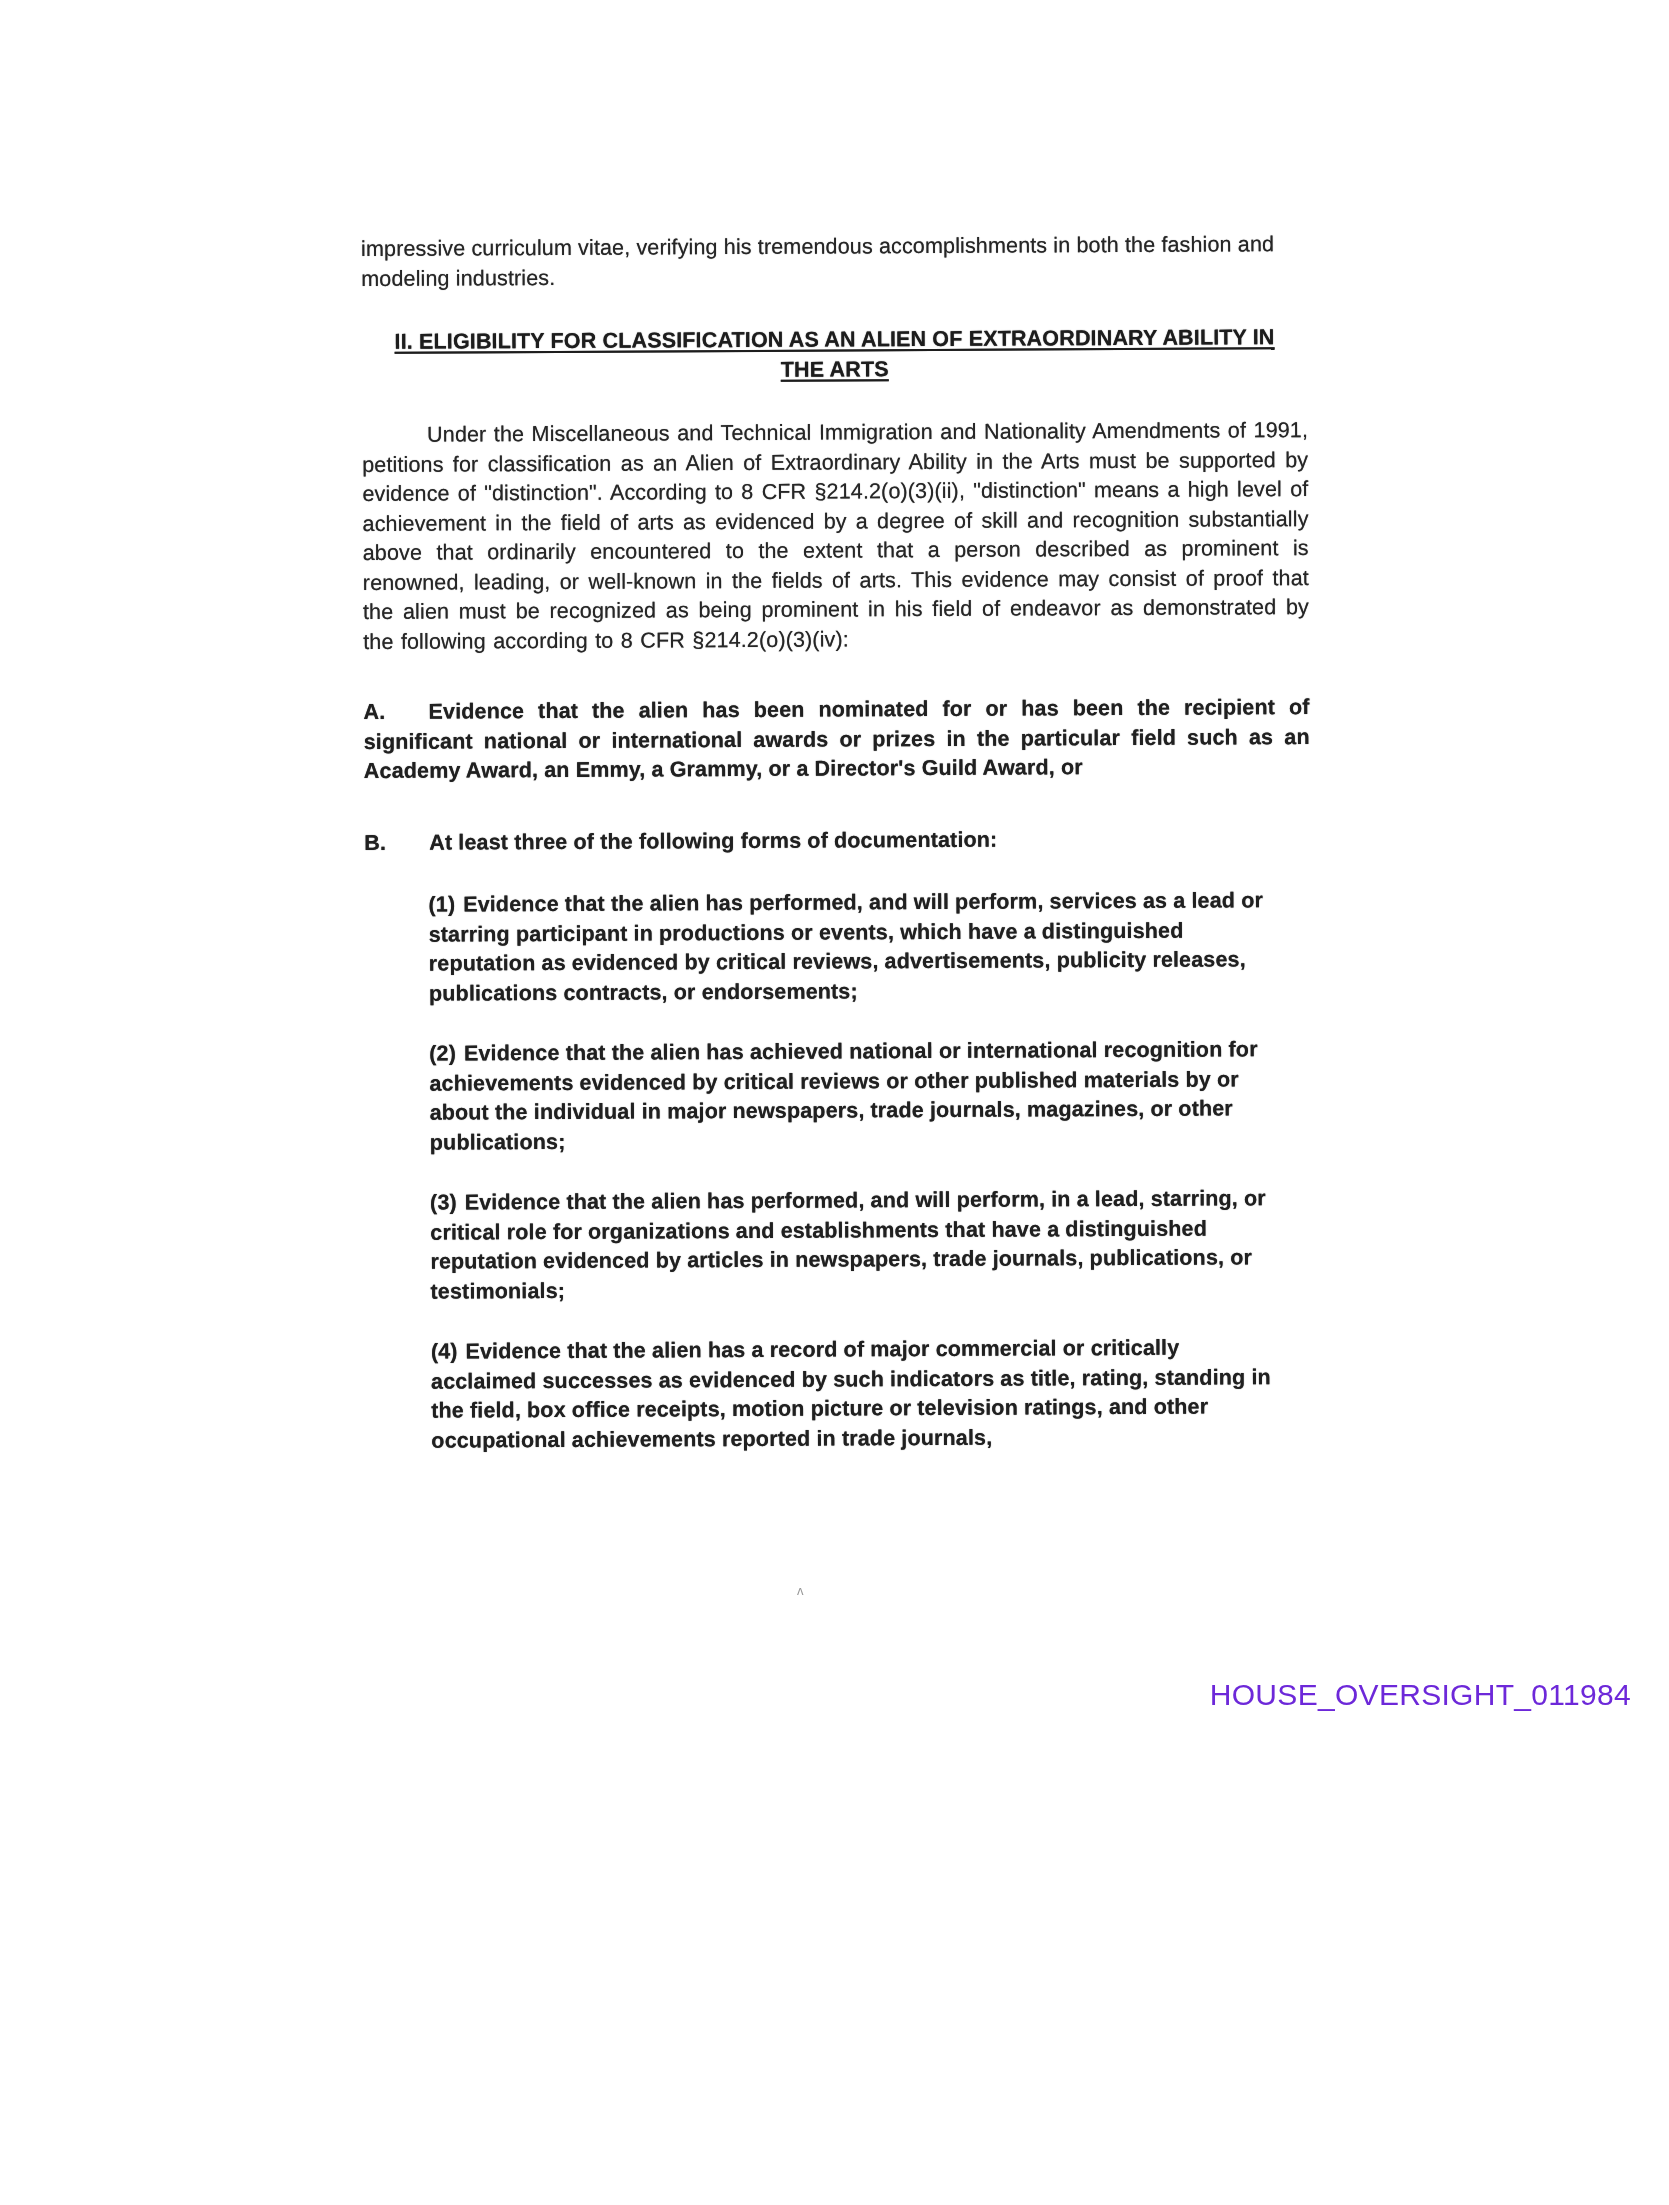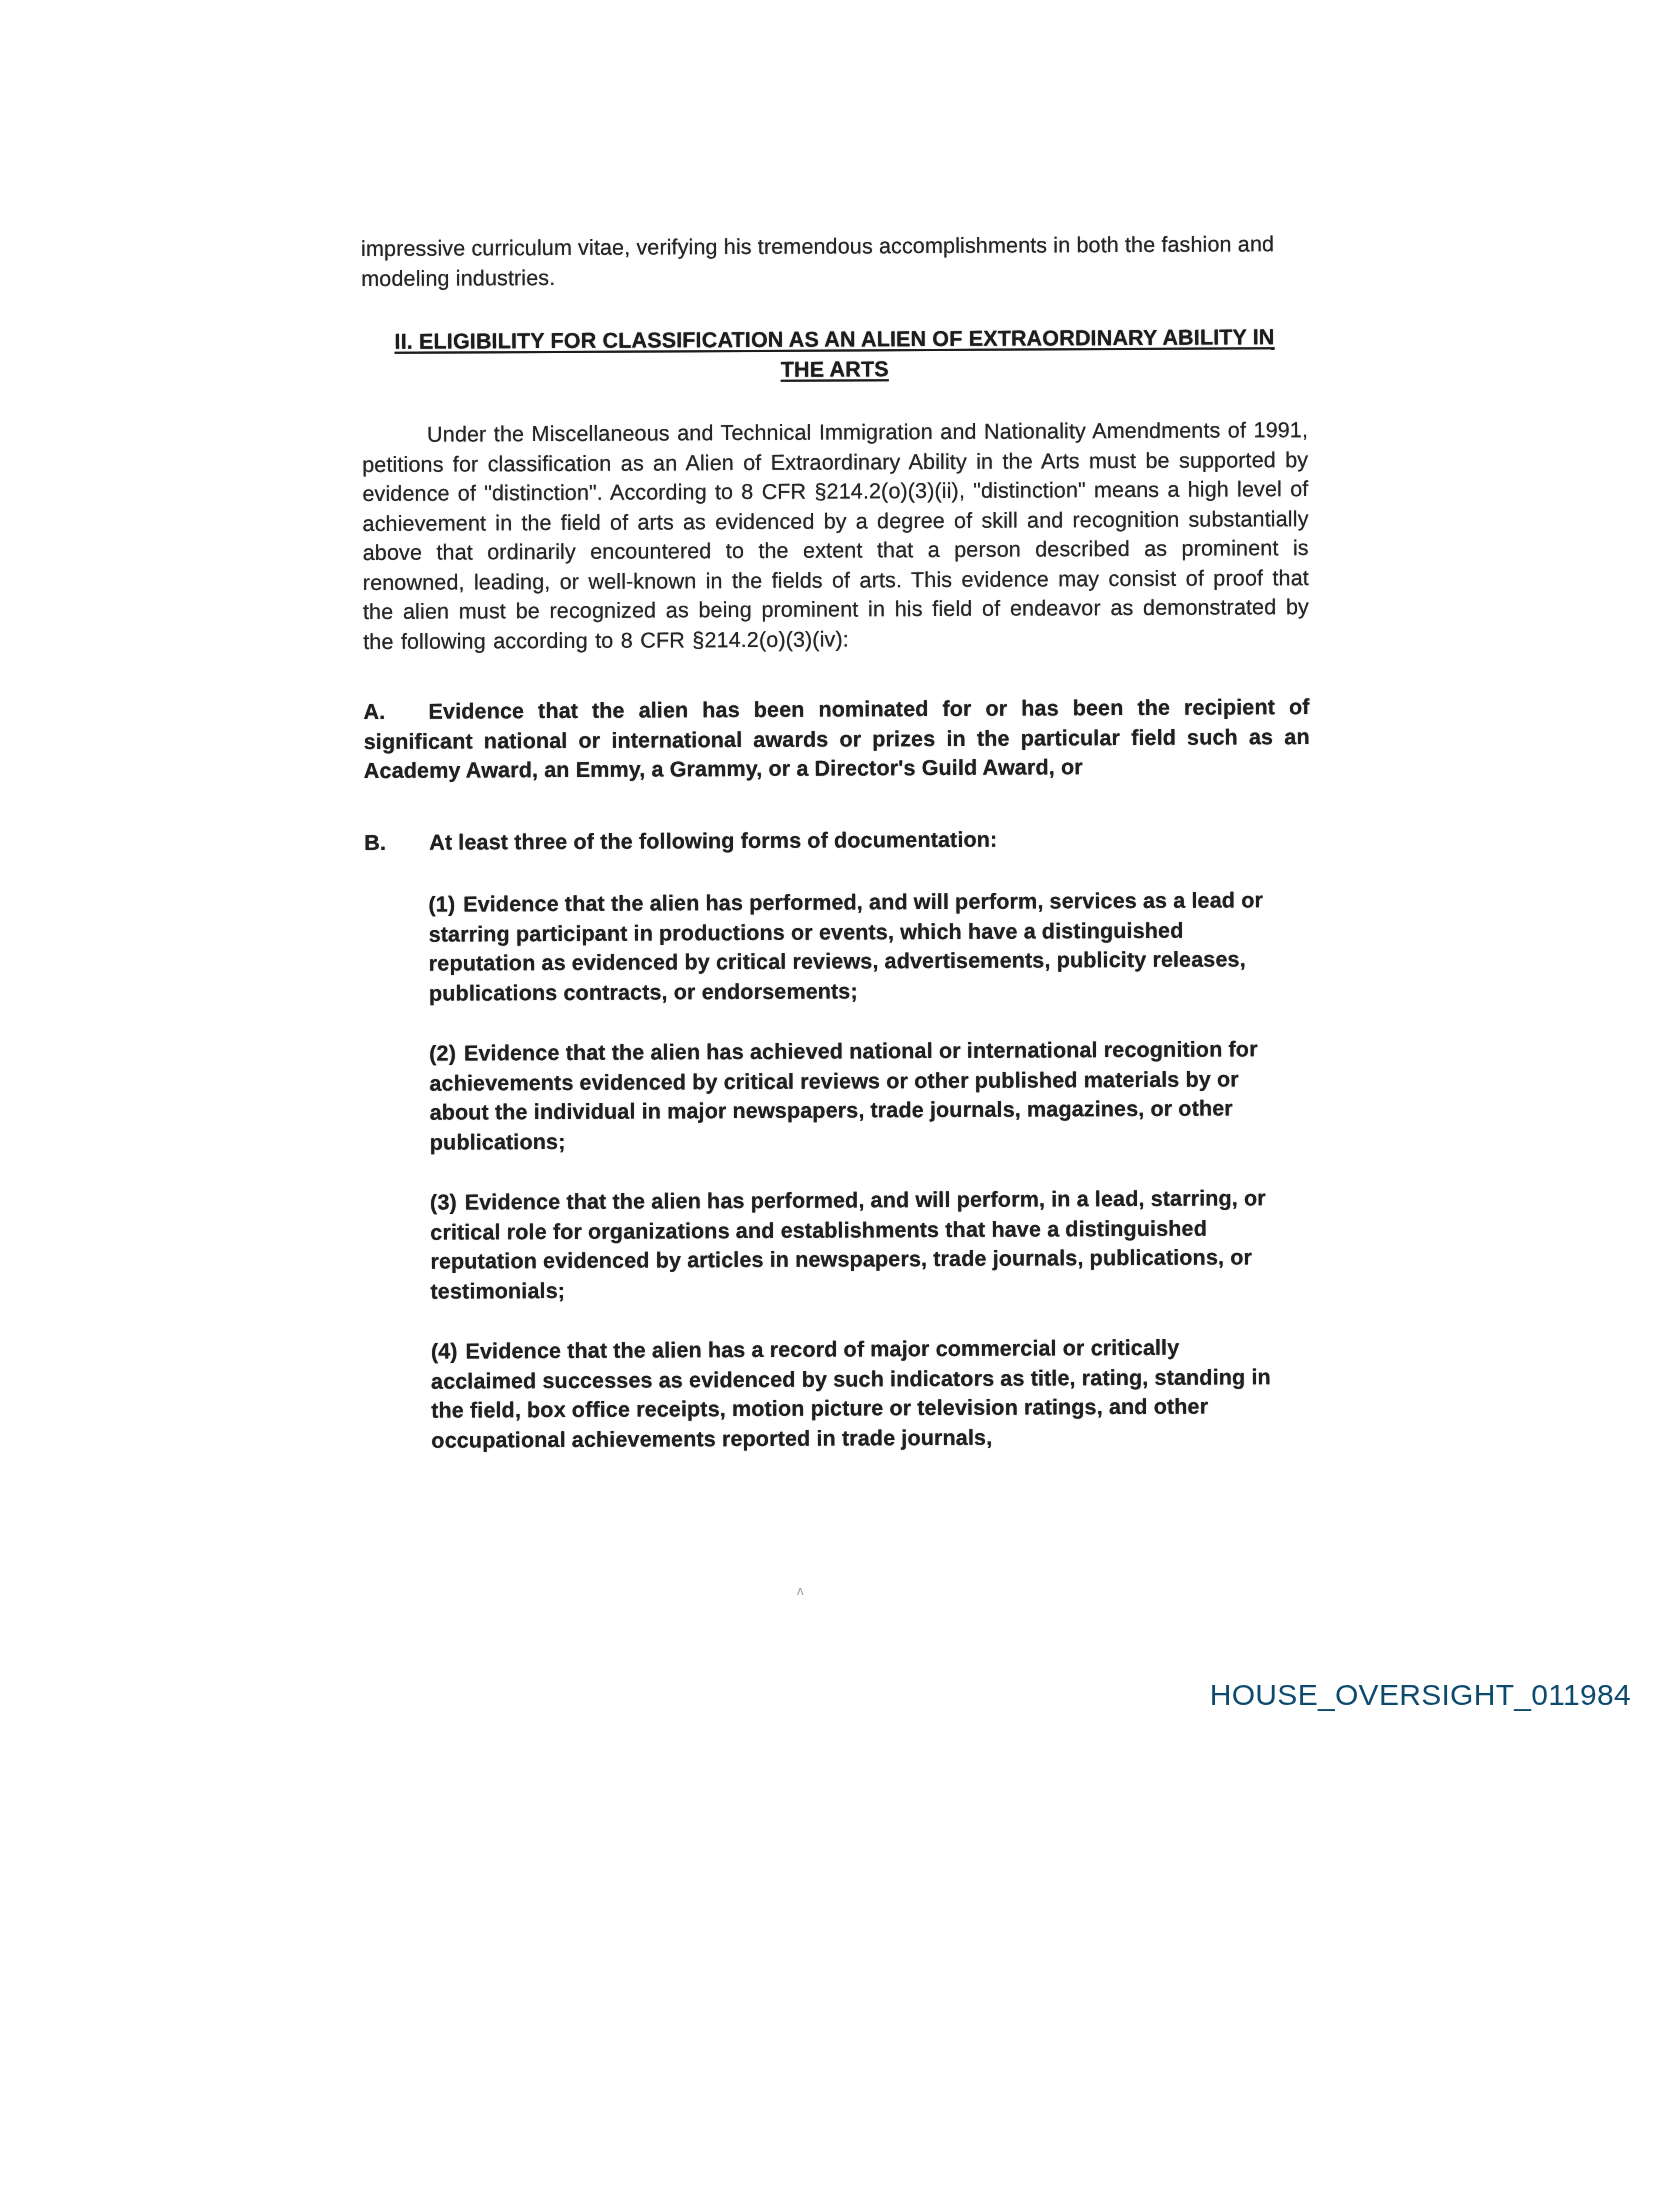--- a/index.html
+++ b/index.html
@@ -92,21 +92,21 @@
     color: #444;
     opacity: 0.55;
     text-shadow: none;
   }
   .bates {
     position: absolute;
     right: 38px;
     bottom: 10.5px;
     font-size: 30px;
     font-family: "Liberation Sans", sans-serif;
-    color: #0c4a6e;
+    color: #6d28d9;
     letter-spacing: 0.3px;
     text-shadow: none;
   }
 </style>
 </head>
 <body>
 
 <div class="page">
 
   <div class="content">

